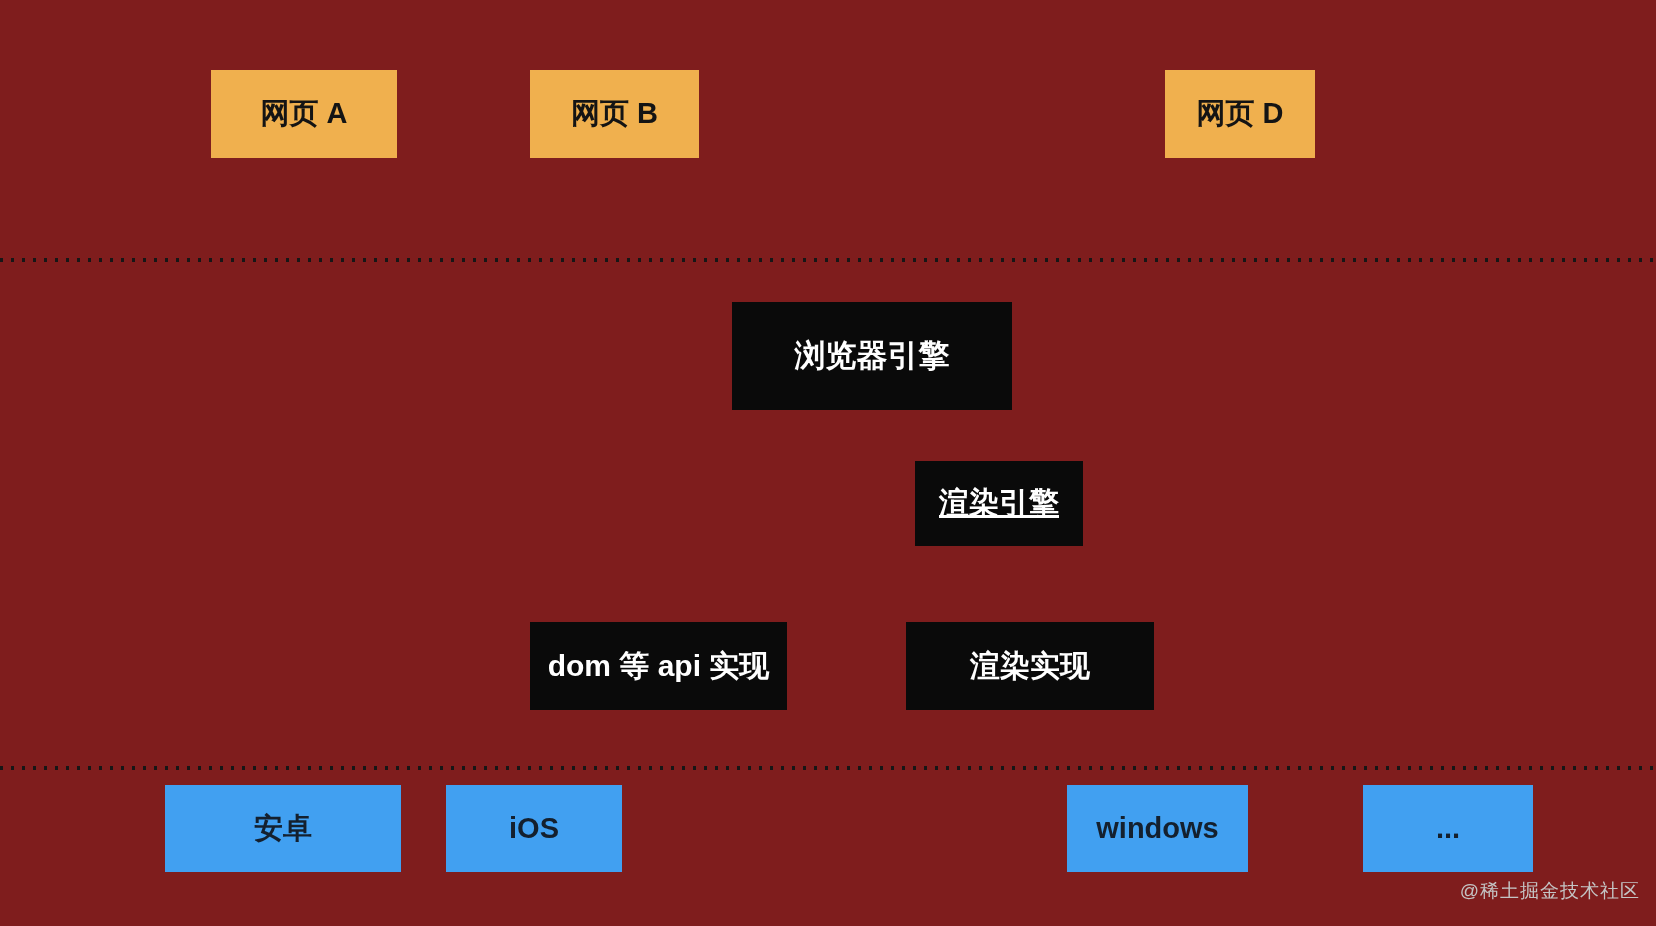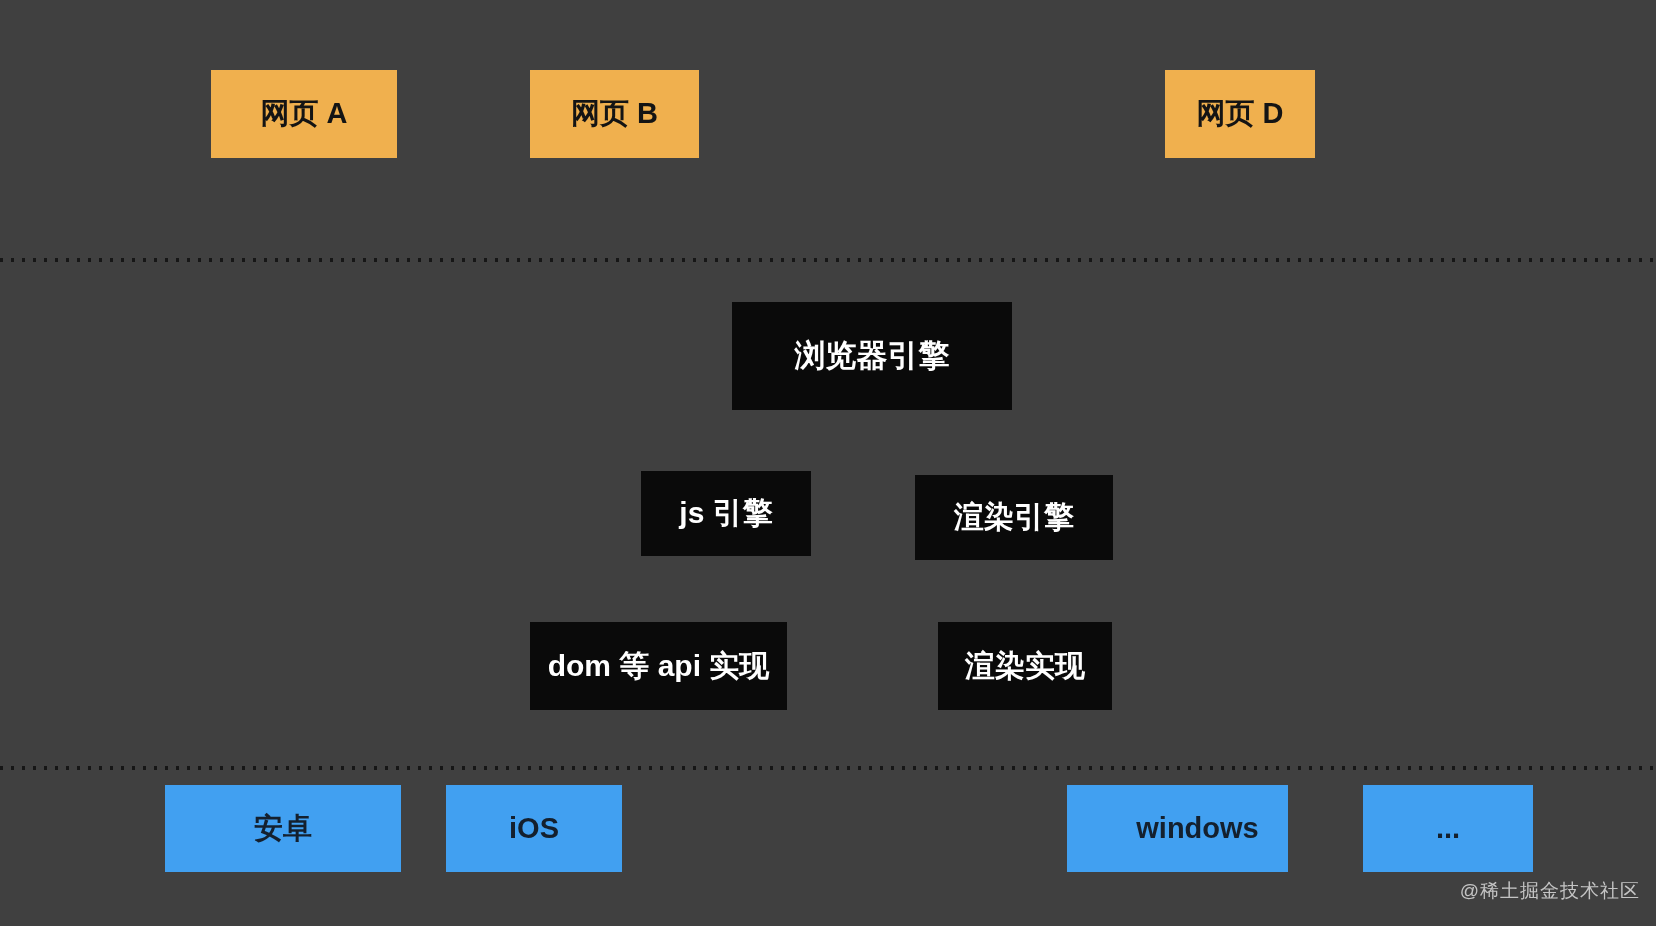--- a/index.html
+++ b/index.html
@@ -5,21 +5,21 @@
   html, body {
     margin: 0;
     padding: 0;
     background: #ffffff;
     font-family: "Liberation Sans", "DejaVu Sans", sans-serif;
   }
   #canvas {
     position: relative;
     width: 1656px;
     height: 926px;
-    background: #404040;
+    background: #7f1d1d;
     overflow: hidden;
   }
   .box {
     position: absolute;
     display: flex;
     align-items: center;
     justify-content: center;
     font-weight: bold;
     text-align: center;
     white-space: nowrap;
@@ -58,29 +58,29 @@
   #sep-bottom { top: 766px; }
 
   #web-a { left: 211px;  width: 186px; }
   #web-b { left: 530px;  width: 169px; }
   #web-c { left: 834px;  width: 190px; }
   #web-d { left: 1165px; width: 150px; }
 
   #browser-engine { left: 732px; top: 302px; width: 280px; height: 108px; font-size: 31px; }
 
   #js-engine     { left: 641px; top: 471px; width: 170px; height: 85px; }
-  #render-engine { left: 915px; top: 475px; width: 198px; height: 85px; }
+  #render-engine { left: 915px; top: 461px; width: 168px; height: 85px; text-decoration: underline; }
 
   #dom-api-impl { left: 530px; top: 622px; width: 257px; height: 88px; }
-  #render-impl  { left: 938px; top: 622px; width: 174px; height: 88px; }
+  #render-impl  { left: 906px; top: 622px; width: 248px; height: 88px; }
 
   #os-android { left: 165px;  width: 236px; }
   #os-ios     { left: 446px;  width: 176px; }
   #os-linux   { left: 742px;  width: 216px; }
-  #os-windows { left: 1067px; width: 181px; padding-left: 40px; }
+  #os-windows { left: 1067px; width: 181px; }
   #os-more    { left: 1363px; width: 170px; }
 
   #watermark {
     position: absolute;
     right: 16px;
     top: 878px;
     font-size: 19px;
     font-weight: normal;
     color: #c4c4c4;
     letter-spacing: 1px;
@@ -92,21 +92,20 @@
 <div id="canvas">
 
   <div id="web-a" class="box web-box">网页 A</div>
   <div id="web-b" class="box web-box">网页 B</div>
   <div id="web-d" class="box web-box">网页 D</div>
 
   <div id="sep-top" class="dotted-line"></div>
 
   <div id="browser-engine" class="box engine-box">浏览器引擎</div>
 
-  <div id="js-engine" class="box engine-box">js 引擎</div>
   <div id="render-engine" class="box engine-box">渲染引擎</div>
 
   <div id="dom-api-impl" class="box engine-box">dom 等 api 实现</div>
   <div id="render-impl" class="box engine-box">渲染实现</div>
 
   <div id="sep-bottom" class="dotted-line"></div>
 
   <div id="os-android" class="box os-box">安卓</div>
   <div id="os-ios" class="box os-box">iOS</div>
   <div id="os-windows" class="box os-box">windows</div>

